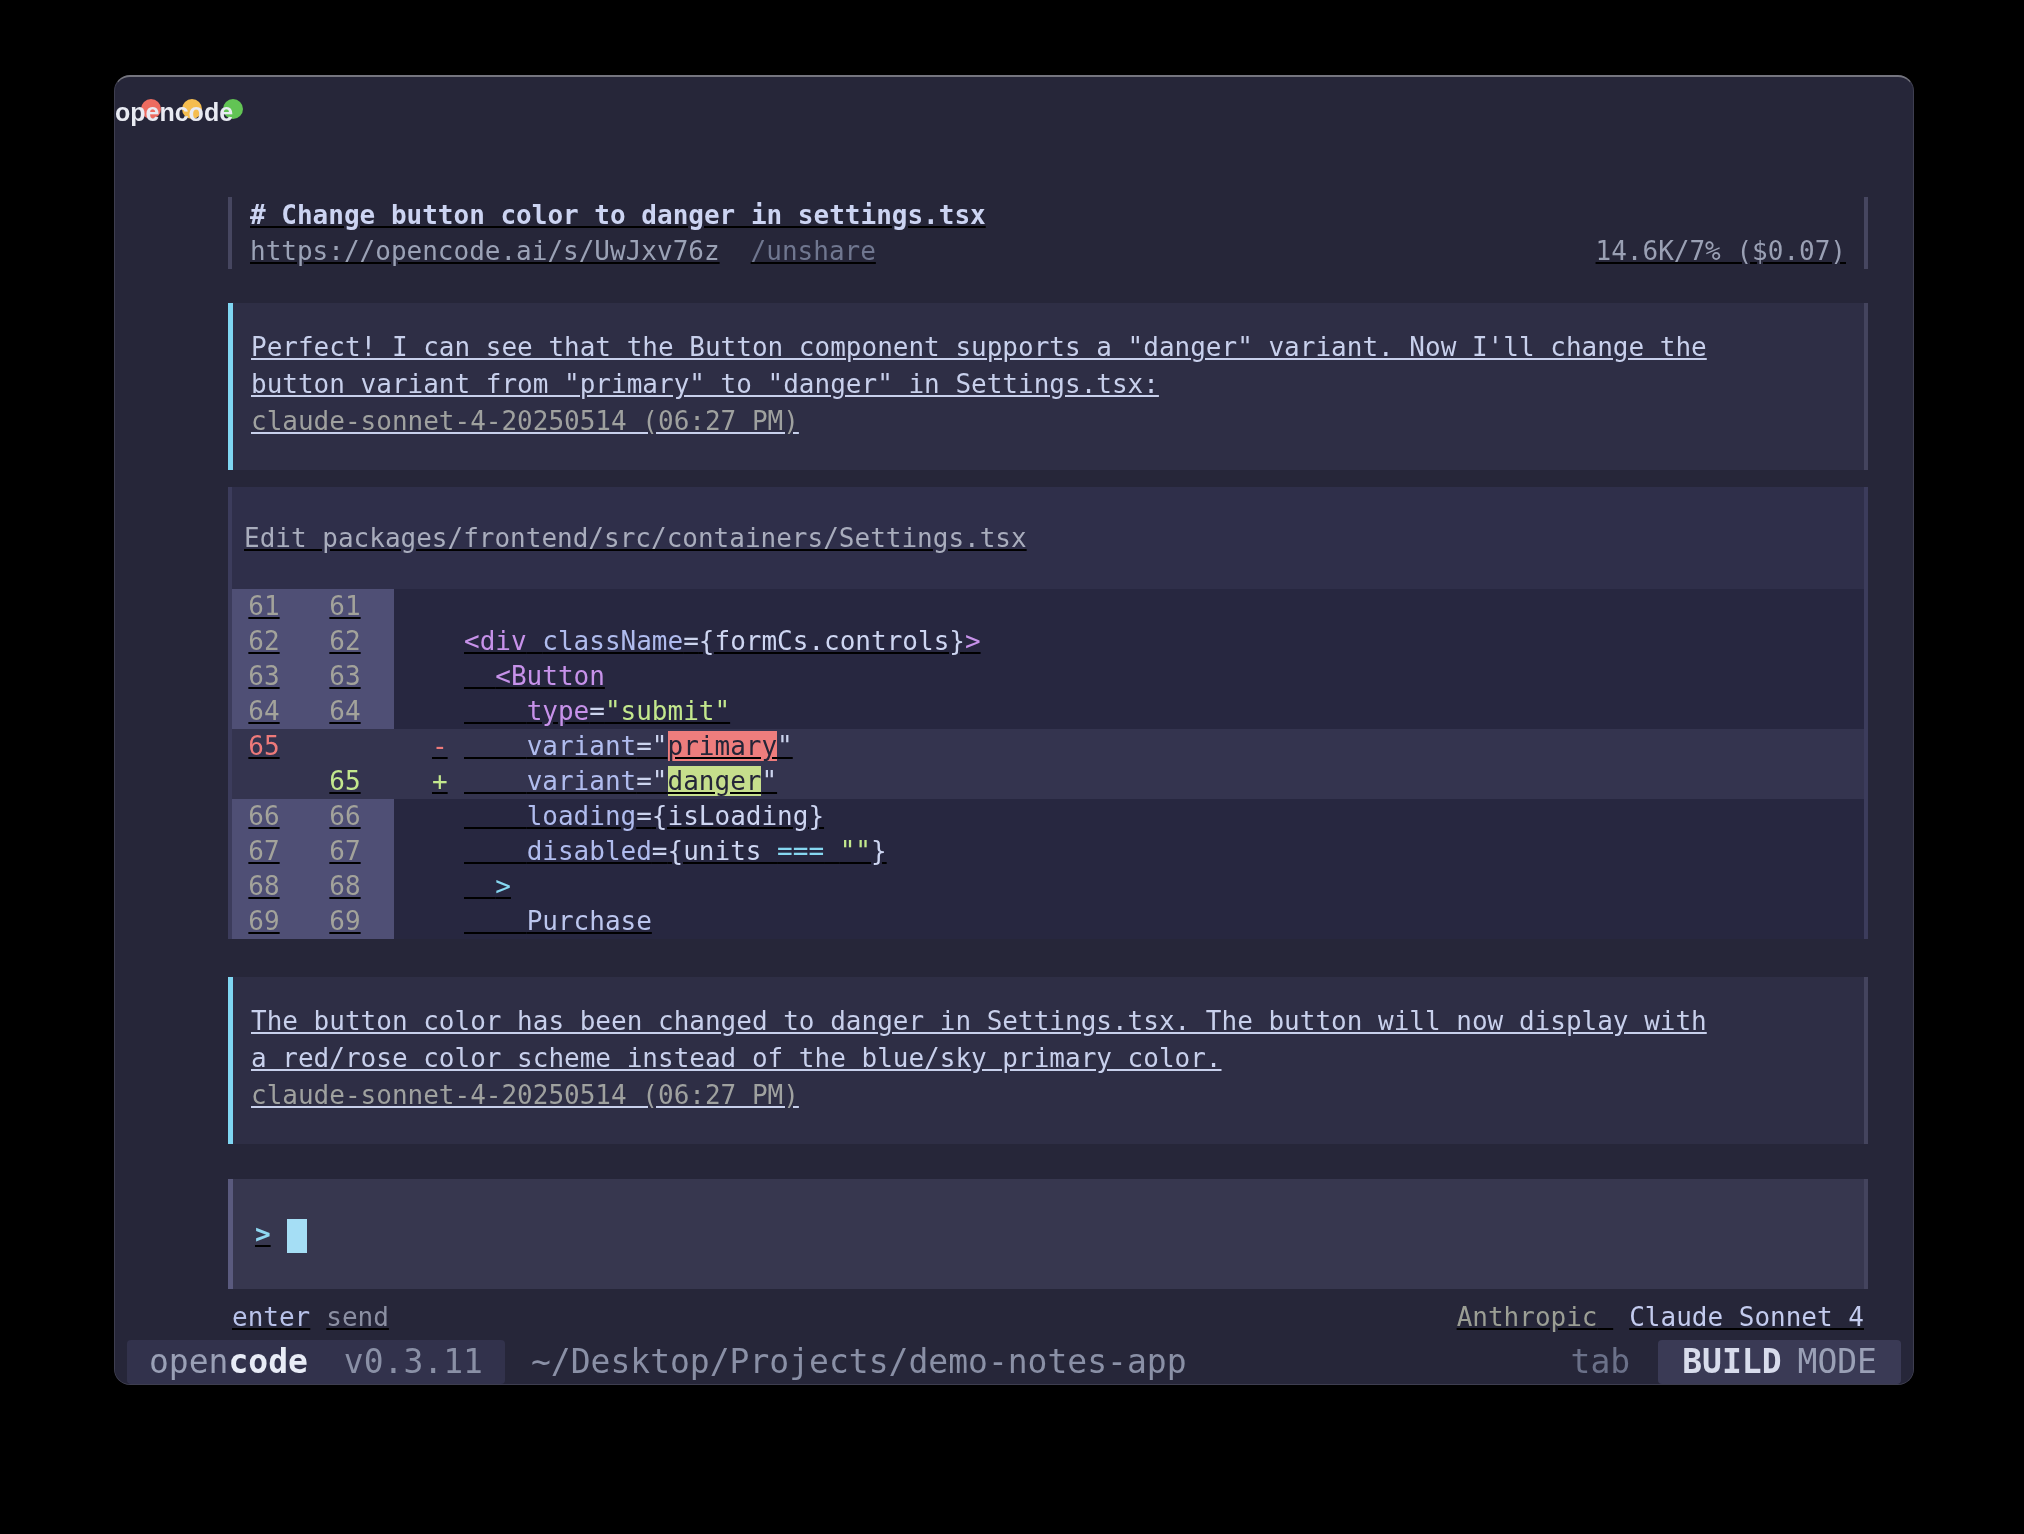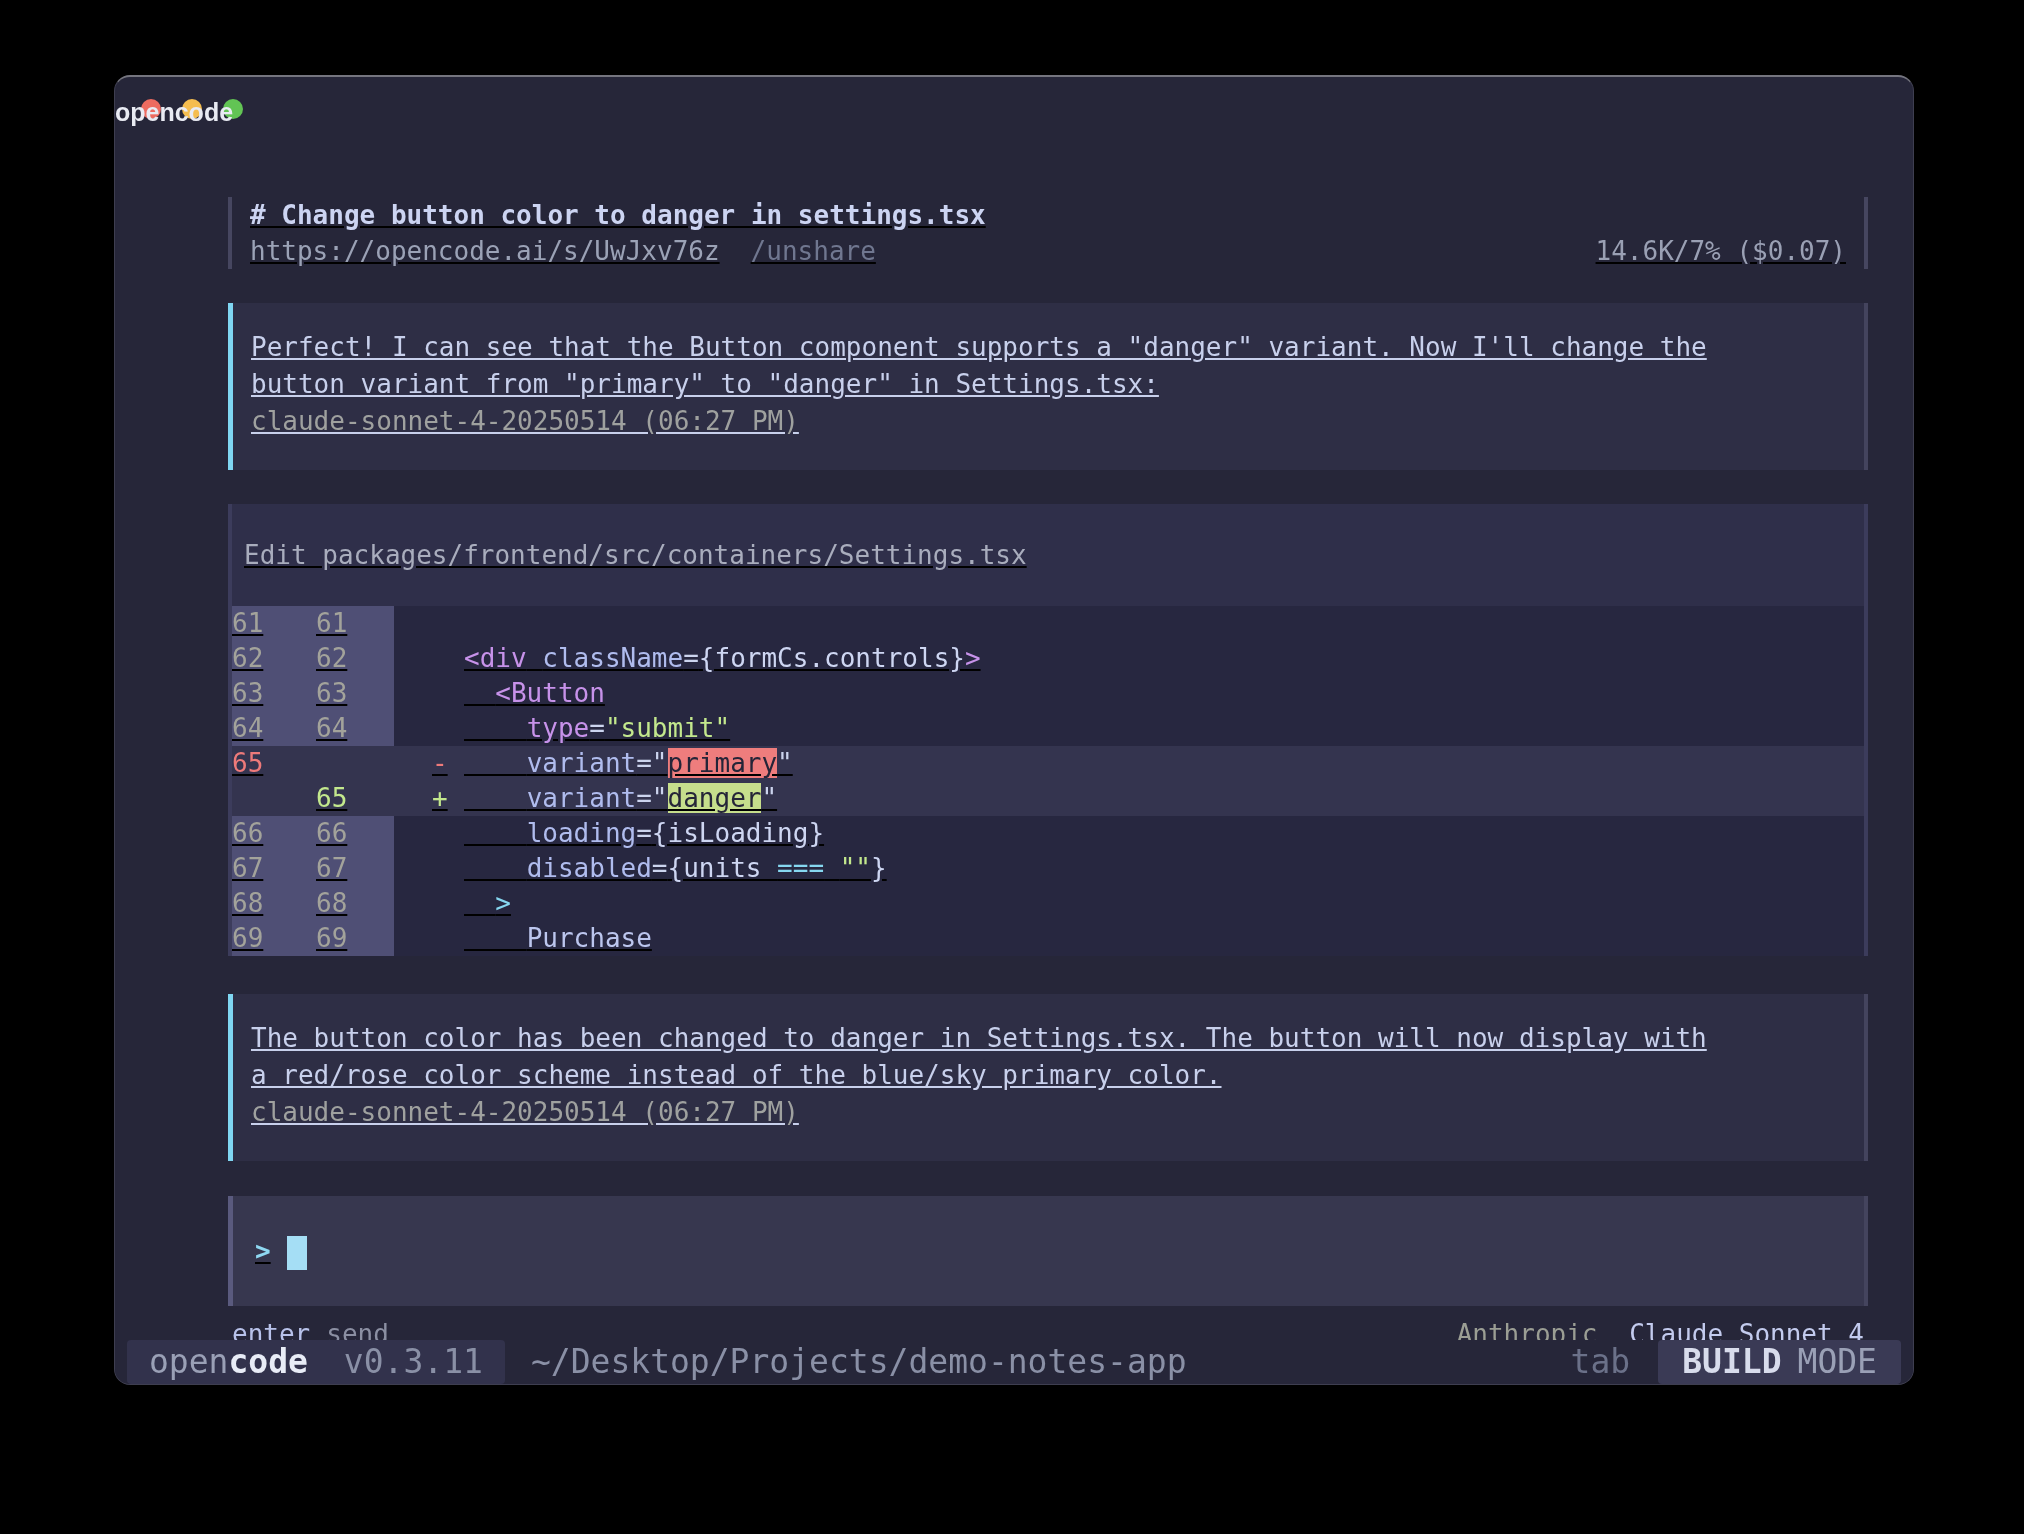--- a/index.html
+++ b/index.html
@@ -42,29 +42,29 @@
   .msg {
     background:#2e2e45; border-left:5px solid #7fd6f2; border-right:4px solid #44445e;
     padding:26px 18px 30px 18px; font-size:26px; line-height:37px; color:#c8d0ec;
   }
   .msg .meta { color:#9fa19f; }
   .msg1 { margin-top:34px; }
   .msg2 { margin-top:38px; }
 
   
   .edit {
-    margin-top:34px; background:#2f2f4a;
+    margin-top:17px; background:#2f2f4a;
     border-left:4px solid #3c3c5c; border-right:4px solid #3c3c5c;
   }
   .edit-header { padding:33px 12px; font-size:26px; line-height:36px; color:#a9adbd; }
   .diff { background:#272740; }
   .diff-row { display:flex; height:35px; line-height:35px; font-size:26px; white-space:pre; }
   .diff-row.context { background:#272740; }
   .diff-row.removed, .diff-row.added { background:#34344f; }
-  .num { width:84px; text-align:left; padding-right:20px; color:#a3a39b; flex:none; }
+  .num { width:84px; text-align:center; padding-right:20px; color:#a3a39b; flex:none; }
   .num.new { width:78px; }
   .context .num { background:#4f4f75; }
   .removed .num, .added .num { background:transparent; }
   .removed .num.old, .removed .marker { color:#ee7a7a; }
   .added .num.new, .added .marker { color:#c3e88d; }
   .marker { width:70px; padding-left:38px; flex:none; }
   .code { flex:1; }
   .seg-tag { color:#c792ea; }
   .seg-attr { color:#b0bcee; }
   .seg-punct { color:#ccd4ee; }

